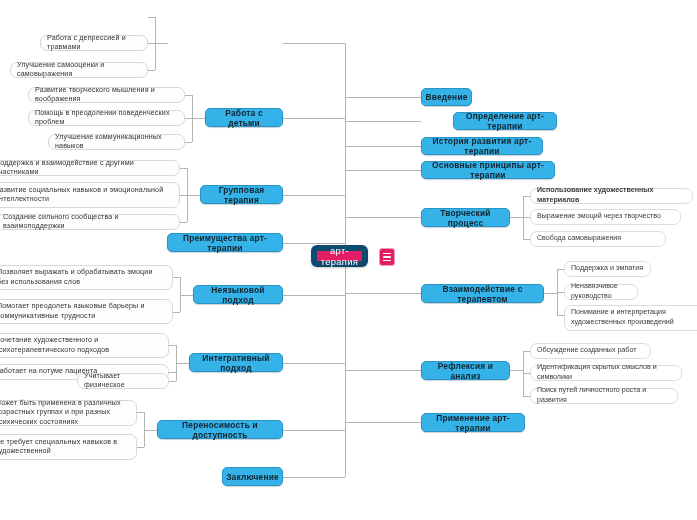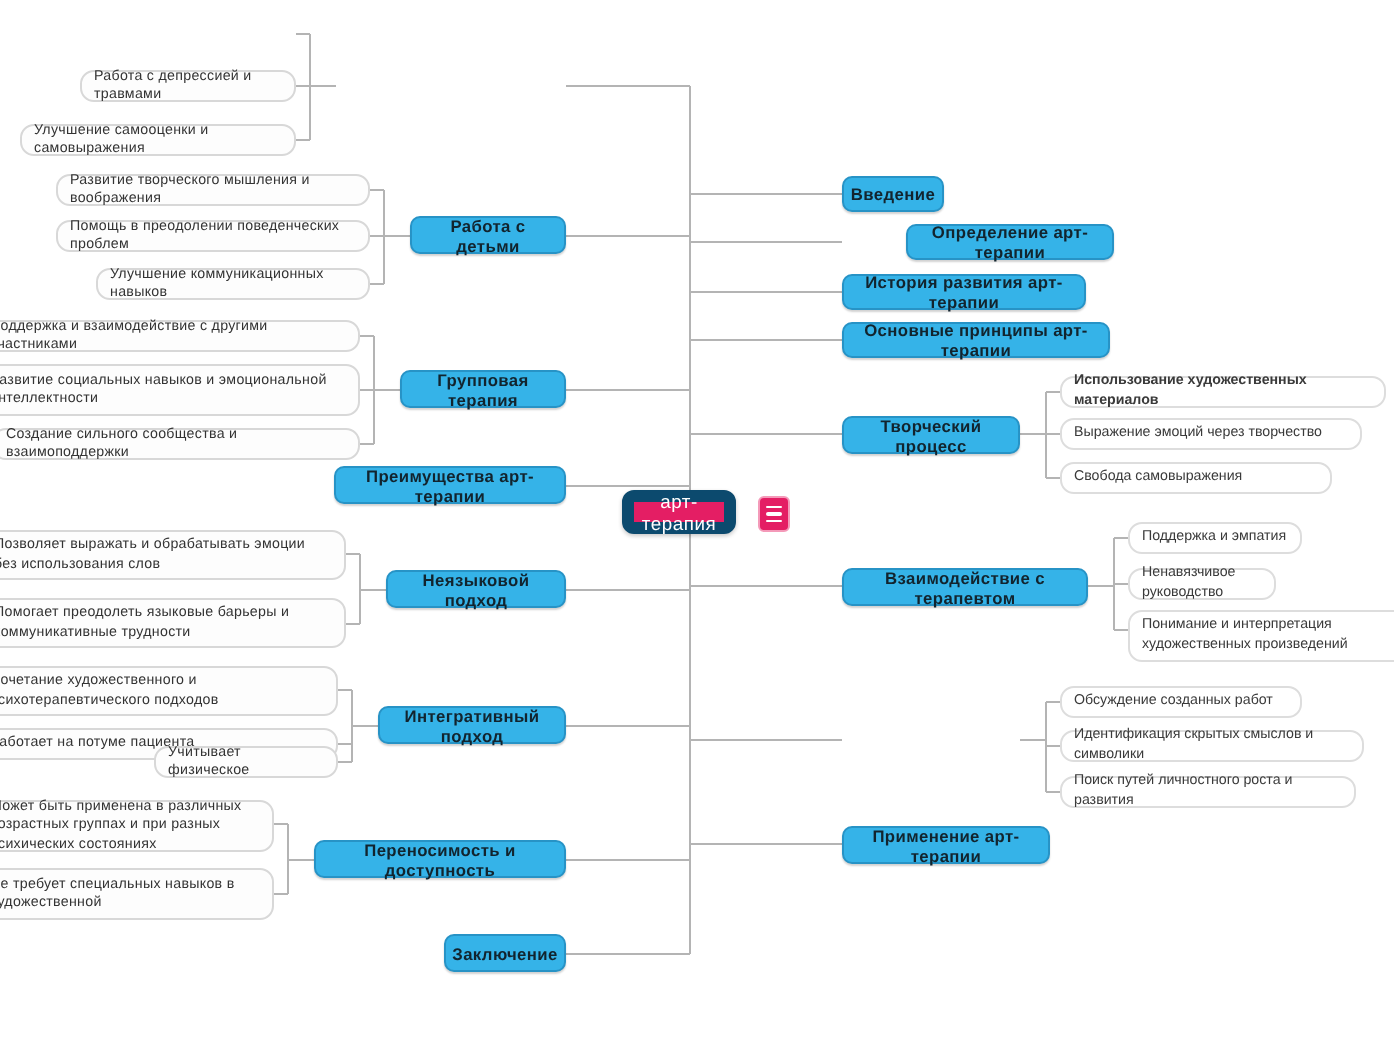--- a/index.html
+++ b/index.html
@@ -248,20 +248,23 @@
   </div>
   <div class="node branch" style="left:421px;top:161px;width:134px;height:18px;">
     <span>Основные принципы арт-терапии</span>
   </div>
   <div class="node branch" style="left:421px;top:208px;width:89px;height:19px;">
     <span>Творческий процесс</span>
   </div>
   <div class="node branch" style="left:421px;top:284px;width:123px;height:19px;">
     <span>Взаимодействие с терапевтом</span>
   </div>
+  <div class="node branch" style="left:421px;top:361px;width:89px;height:19px;">
+    <span>Рефлексия и анализ</span>
+  </div>
   <div class="node branch" style="left:421px;top:413px;width:104px;height:19px;">
     <span>Применение арт-терапии</span>
   </div>
 
   <div class="node sub" style="left:530px;top:188px;width:163px;height:16px;font-weight:bold;">
     <span>Использование художественных материалов</span>
   </div>
   <div class="node sub" style="left:530px;top:209px;width:151px;height:16px;">
     <span>Выражение эмоций через творчество</span>
   </div>

